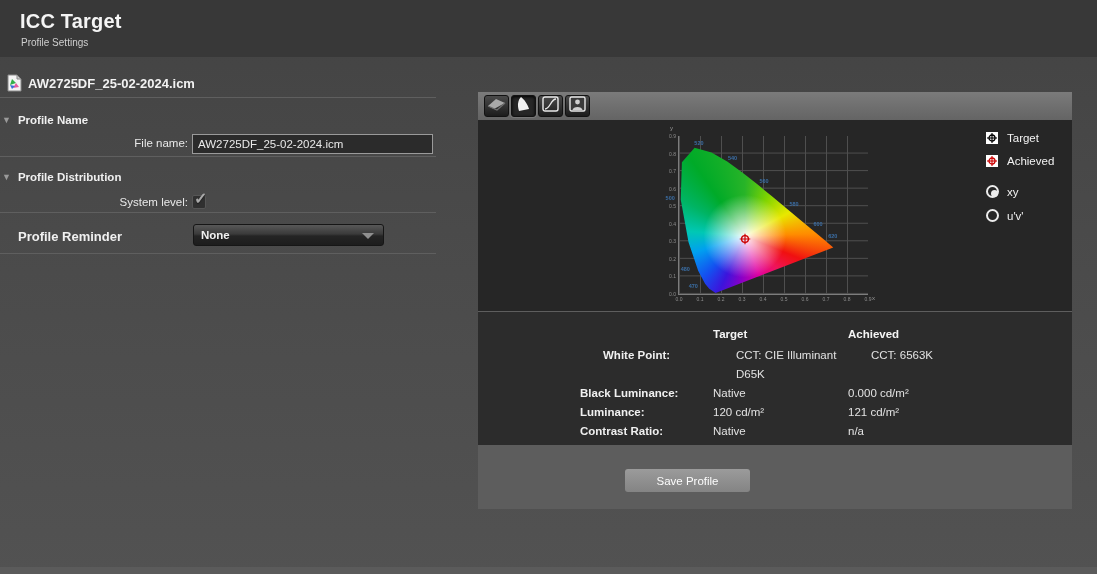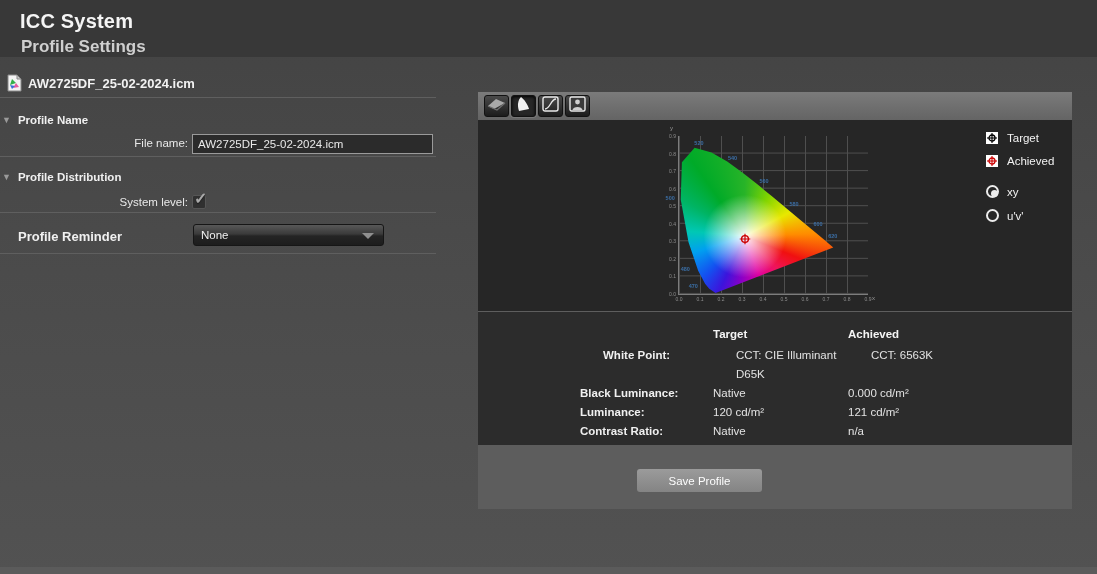--- a/index.html
+++ b/index.html
@@ -4,42 +4,42 @@
 <style>
   * { margin:0; padding:0; box-sizing:border-box; }
   html,body { width:1097px; height:574px; overflow:hidden; }
   body { font-family:"Liberation Sans", sans-serif; background:#4d4d4d; }
   #app { position:relative; width:1097px; height:574px;
          background:linear-gradient(180deg,#434343 0%,#4a4a4a 40%,#525252 100%); }
 
   
   .hdr { position:absolute; left:0; top:0; width:1097px; height:57px; background:#383838; }
   .hdr-title { position:absolute; left:20px; top:10px; font-size:20px; font-weight:700; color:#f5f5f5; letter-spacing:.2px;}
-  .hdr-sub   { position:absolute; left:21px; top:37px; font-size:17px; color:#cfcfcf;font-weight:bold; }
+  .hdr-sub   { position:absolute; left:21px; top:37px; font-size:10px; color:#cfcfcf; }
 
   
   .left { position:absolute; left:0; top:57px; width:437px; }
   .file-row { position:absolute; left:7px; top:17px; width:423px; height:20px; }
   .file-title { position:absolute; left:21px; top:2px; font-size:13px; font-weight:700; color:#f2f2f2; }
   .l-div { position:absolute; left:0; width:436px; height:0; border-top:1px solid #5f5f5f; }
   .sec-head { position:absolute; left:2px; font-size:11.5px; font-weight:700; color:#f0f0f0; }
   .sec-head .tri { color:#9a9a9a; font-size:9px; margin-right:7px; vertical-align:1px; }
   .fld-label { position:absolute; font-size:11.5px; color:#e9e9e9; text-align:right; width:120px; }
   .txt-input { position:absolute; left:192px; width:241px; height:20px; background:#2b2b2b;
                border:1px solid #9a9a9a; color:#e9e9e9; font-size:11.5px; padding:0 5px;
                font-family:"Liberation Sans",sans-serif; }
   .chk { position:absolute; left:192px; width:14px; height:14px; background:#303030;
          border:1px solid #565656; border-radius:2px; }
   .chk .mark { position:absolute; left:1px; top:-7px; font-size:16px; font-weight:700; color:#a9a9a9;
                text-shadow:0 1px 1px #1a1a1a; }
   .bold-label { position:absolute; left:18px; font-size:13px; font-weight:700; color:#f0f0f0; }
   .dropdown { position:absolute; left:193px; top:224px; width:191px; height:22px; border-radius:3px;
               background:linear-gradient(180deg,#585858 0%,#3a3a3a 45%,#242424 55%,#1d1d1d 100%);
               border:1px solid #161616; color:#f0f0f0; font-size:11.5px; line-height:20px;
-              padding-left:7px; cursor:default; }
+              padding-left:7px; cursor:default;font-weight:bold; }
   .dropdown .arrow { position:absolute; right:9px; top:8px; width:0; height:0;
               border-left:6px solid transparent; border-right:6px solid transparent;
               border-top:6px solid #8f8f8f; }
 
   
   .panel { position:absolute; left:478px; top:92px; width:706px; height:417px; }
   .toolbar { position:absolute; left:0; top:0; width:594px; height:28px;
              background:linear-gradient(180deg,#7b7b7b,#646464); }
   .tbtn { position:absolute; top:3px; width:25px; height:22px; border-radius:3px;
           background:linear-gradient(180deg,#4a4a4a,#1c1c1c); border:1px solid #121212;
@@ -92,21 +92,21 @@
           color:#fdfdfd; font-size:11.5px; font-family:"Liberation Sans",sans-serif; cursor:pointer; }
 
   .bottom-strip { position:absolute; left:0; top:567px; width:1097px; height:7px; background:#5b5b5b; }
 </style>
 </head>
 <body>
 
 <div id="app">
 
   <div class="hdr">
-    <div class="hdr-title">ICC System</div>
+    <div class="hdr-title">ICC Target</div>
     <div class="hdr-sub">Profile Settings</div>
   </div>
 
   <div class="left">
 
     <div class="file-row">
       <span style="position:absolute;left:0;top:0;">
         <svg width="16" height="18" viewBox="0 0 16 18">
           <path d="M1 1 h9 l4 4 v12 h-13 z" fill="#f4f4f4" stroke="#8a8a8a" stroke-width="1"></path>
           <path d="M10 1 l4 4 h-4 z" fill="#c9c9c9" stroke="#8a8a8a" stroke-width="1"></path>
@@ -282,18 +282,18 @@
         <span class="c-achieved">121 cd/m²</span>
       </div>
       <div class="t-row" style="top:110px;padding-left:18px;">
         <span class="c-label">Contrast Ratio:</span>
         <span class="c-target">Native</span>
         <span class="c-achieved">n/a</span>
       </div>
     </div>
 
     <div class="btn-strip">
-      <button class="gbtn" style="left:159px;">Save Profile</button>
+      <button class="gbtn" style="left:147px;">Save Profile</button>
     </div>
   </div>
 
   <div class="bottom-strip"></div>
 </div>
 
 </body></html>

